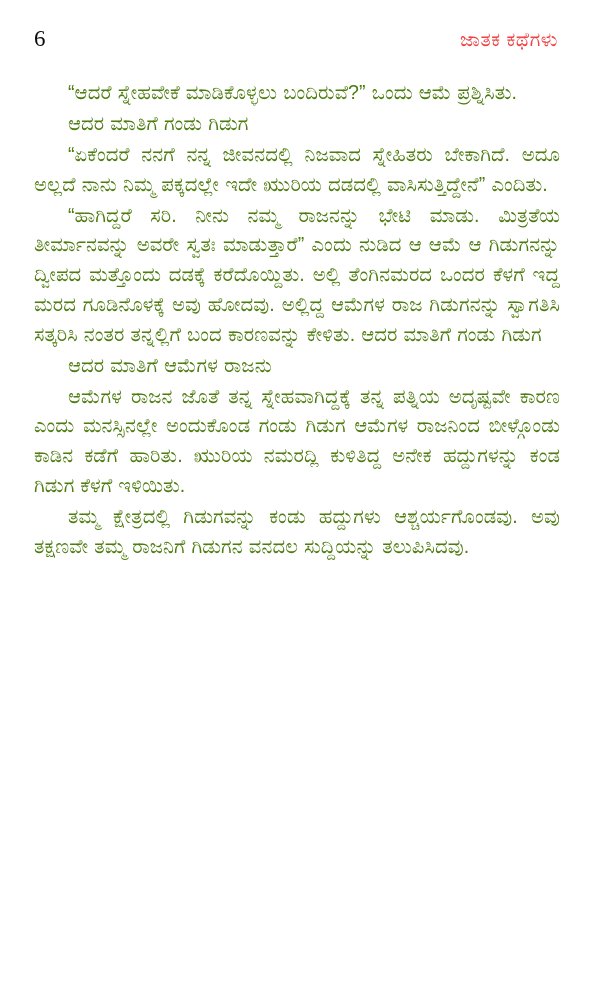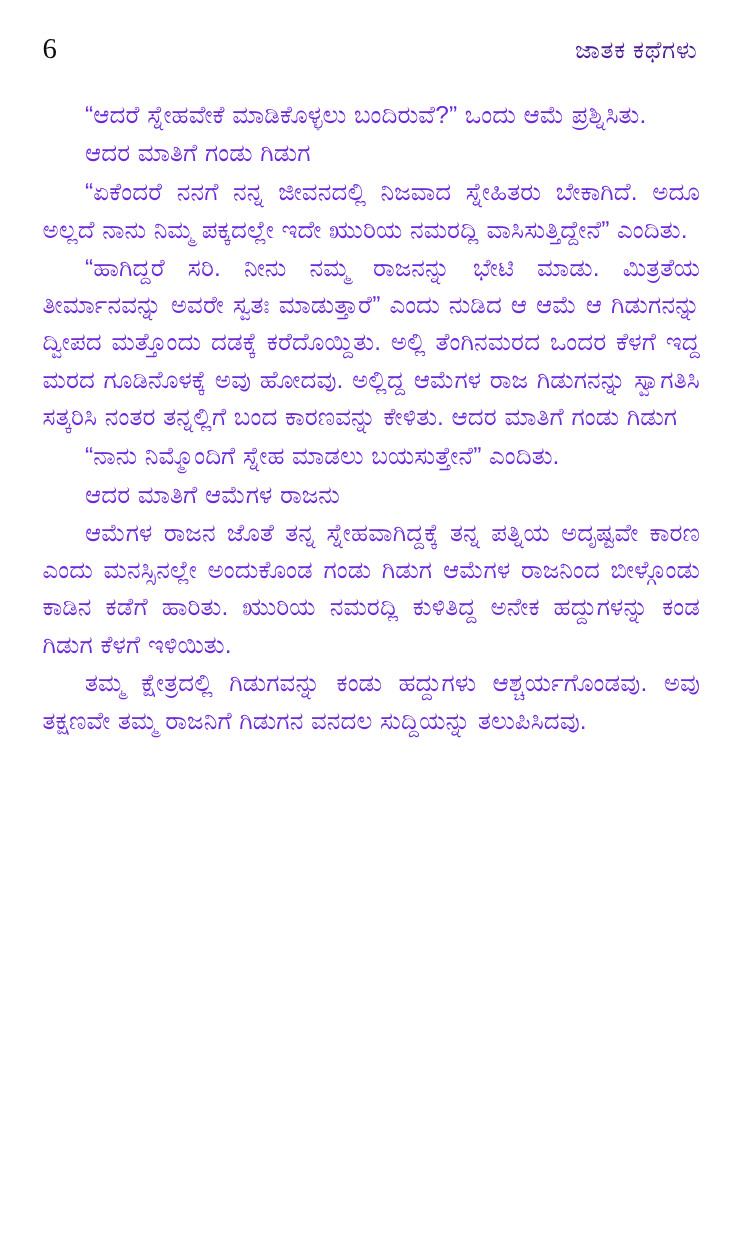--- a/index.html
+++ b/index.html
@@ -30,30 +30,30 @@
     padding: 0 2px 0 0;
   }
   .folio {
     font-size: 23px;
     font-family: "Liberation Serif", serif;
     color: #0b0b0b;
     letter-spacing: 0;
   }
   .running-head {
     font-size: 19.5px;
-    color: #4c1d95;
+    color: #ef4444;
     font-family: "Liberation Sans", sans-serif;
     letter-spacing: 0.5px;
     white-space: nowrap;
     text-align: right;
   }
   .body-text {
     font-size: 19.6px;
     line-height: 1.52;
-    color: #6d28d9;
+    color: #4d7c0f;
     text-align: justify;
     font-family: "Liberation Sans", sans-serif;
     letter-spacing: 0.1px;
     word-spacing: 0.5px;
   }
   .body-text p {
     margin: 0 0 0.06em 0;
     text-indent: 34px;
     text-align: justify;
     text-justify: inter-word;
@@ -72,21 +72,20 @@
 <div class="page">
 
   <div class="header">
     <div class="folio">6</div>
     <div class="running-head">ಜಾತಕ ಕಥೆಗಳು</div>
   </div>
 
   <div class="body-text">
     <p>“ಆದರೆ ಸ್ನೇಹವೇಕೆ ಮಾಡಿಕೊಳ್ಳಲು ಬಂದಿರುವೆ?” ಒಂದು ಆಮೆ ಪ್ರಶ್ನಿಸಿತು.</p>
     <p>ಆದರ ಮಾತಿಗೆ ಗಂಡು ಗಿಡುಗ</p>
-    <p>“ಏಕೆಂದರೆ ನನಗೆ ನನ್ನ ಜೀವನದಲ್ಲಿ ನಿಜವಾದ ಸ್ನೇಹಿತರು ಬೇಕಾಗಿದೆ. ಅದೂ ಅಲ್ಲದೆ ನಾನು ನಿಮ್ಮ ಪಕ್ಕದಲ್ಲೇ ಇದೇ ಋುರಿಯ ನಮರದ್ಲಿ ವಾಸಿಸುತ್ತಿದ್ದೇನೆ” ಎಂದಿತು.</p>
+    <p>“ಏಕೆಂದರೆ ನನಗೆ ನನ್ನ ಜೀವನದಲ್ಲಿ ನಿಜವಾದ ಸ್ನೇಹಿತರು ಬೇಕಾಗಿದೆ. ಅದೂ ಅಲ್ಲದೆ ನಾನು ನಿಮ್ಮ ಪಕ್ಕದಲ್ಲೇ ಇದೇ ಋುರಿಯ ದಡದಲ್ಲಿ ವಾಸಿಸುತ್ತಿದ್ದೇನೆ” ಎಂದಿತು.</p>
     <p>“ಹಾಗಿದ್ದರೆ ಸರಿ. ನೀನು ನಮ್ಮ ರಾಜನನ್ನು ಭೇಟಿ ಮಾಡು. ಮಿತ್ರತೆಯ ತೀರ್ಮಾನವನ್ನು ಅವರೇ ಸ್ವತಃ ಮಾಡುತ್ತಾರೆ” ಎಂದು ನುಡಿದ ಆ ಆಮೆ ಆ ಗಿಡುಗನನ್ನು ದ್ವೀಪದ ಮತ್ತೊಂದು ದಡಕ್ಕೆ ಕರೆದೊಯ್ದಿತು. ಅಲ್ಲಿ ತೆಂಗಿನಮರದ ಒಂದರ ಕೆಳಗೆ ಇದ್ದ ಮರದ ಗೂಡಿನೊಳಕ್ಕೆ ಅವು ಹೋದವು. ಅಲ್ಲಿದ್ದ ಆಮೆಗಳ ರಾಜ ಗಿಡುಗನನ್ನು ಸ್ವಾಗತಿಸಿ ಸತ್ಕರಿಸಿ ನಂತರ ತನ್ನಲ್ಲಿಗೆ ಬಂದ ಕಾರಣವನ್ನು ಕೇಳಿತು. ಆದರ ಮಾತಿಗೆ ಗಂಡು ಗಿಡುಗ</p>
-    <p>“ನಾನು ನಿಮ್ಮೊಂದಿಗೆ ಸ್ನೇಹ ಮಾಡಲು ಬಯಸುತ್ತೇನೆ” ಎಂದಿತು.</p>
     <p>ಆದರ ಮಾತಿಗೆ ಆಮೆಗಳ ರಾಜನು</p>
     <p>ಆಮೆಗಳ ರಾಜನ ಜೊತೆ ತನ್ನ ಸ್ನೇಹವಾಗಿದ್ದಕ್ಕೆ ತನ್ನ ಪತ್ನಿಯ ಅದೃಷ್ಟವೇ ಕಾರಣ ಎಂದು ಮನಸ್ಸಿನಲ್ಲೇ ಅಂದುಕೊಂಡ ಗಂಡು ಗಿಡುಗ ಆಮೆಗಳ ರಾಜನಿಂದ ಬೀಳ್ಗೊಂಡು ಕಾಡಿನ ಕಡೆಗೆ ಹಾರಿತು. ಋುರಿಯ ನಮರದ್ಲಿ ಕುಳಿತಿದ್ದ ಅನೇಕ ಹದ್ದುಗಳನ್ನು ಕಂಡ ಗಿಡುಗ ಕೆಳಗೆ ಇಳಿಯಿತು.</p>
     <p class="last">ತಮ್ಮ ಕ್ಷೇತ್ರದಲ್ಲಿ ಗಿಡುಗವನ್ನು ಕಂಡು ಹದ್ದುಗಳು ಆಶ್ಚರ್ಯಗೊಂಡವು. ಅವು ತಕ್ಷಣವೇ ತಮ್ಮ ರಾಜನಿಗೆ ಗಿಡುಗನ ವನದಲ ಸುದ್ದಿಯನ್ನು ತಲುಪಿಸಿದವು.</p>
   </div>
 
 </div>
 
 </body></html>

